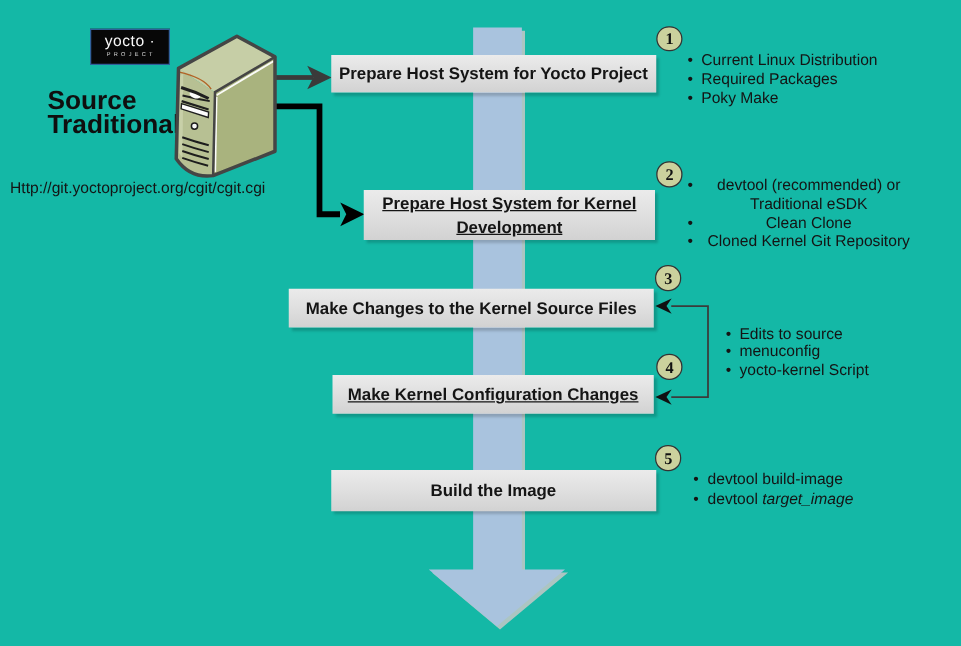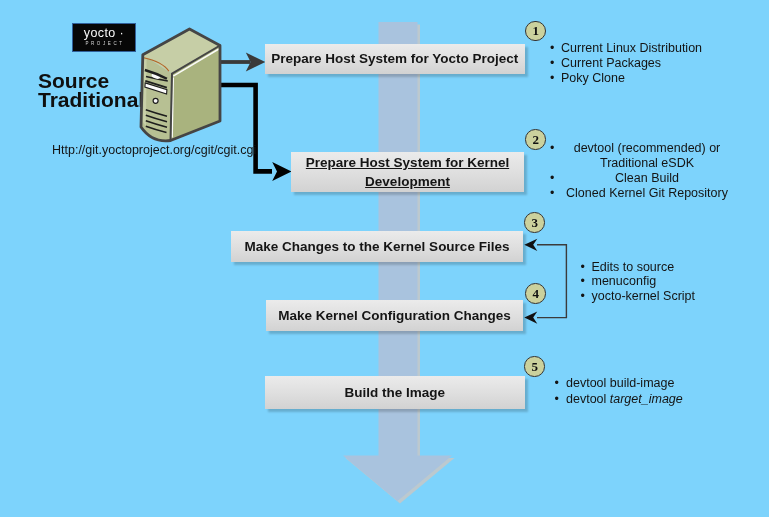--- a/index.html
+++ b/index.html
@@ -1,29 +1,29 @@
 <!DOCTYPE html>
 <html><head>
 <meta charset="utf-8">
 <style>
   html,body{margin:0;padding:0;background:#fff;}
-  #canvas{position:relative;width:769px;height:517px;background:#7dd3fc;overflow:hidden;
+  #canvas{position:relative;width:769px;height:517px;background:#14b8a6;overflow:hidden;
           font-family:"Liberation Sans",sans-serif;color:#141414;}
   svg{position:absolute;left:0;top:0;}
   .layer{position:absolute;left:0;top:0;width:769px;height:517px;}
 
   
   .step-box{position:absolute;display:flex;align-items:center;justify-content:center;
             text-align:center;background:linear-gradient(180deg,#ebebeb 0%,#dedede 55%,#d2d2d2 100%);
             box-shadow:2.5px 2.5px 2px rgba(0,0,0,0.18);
             font-weight:bold;font-size:13.5px;color:#151515;line-height:19px;}
   #box1{left:265px;top:43.5px;width:259.5px;height:30.5px;}
   #box2{left:291px;top:152px;width:233px;height:39.5px;text-decoration:underline;}
   #box3{left:231px;top:230.5px;width:292px;height:31px;}
-  #box4{left:266px;top:300px;width:257px;height:31px;}
+  #box4{left:266px;top:300px;width:257px;height:31px;text-decoration:underline;}
   #box5{left:265px;top:376px;width:259.5px;height:33px;align-items:center;}
 
   
   .badge{position:absolute;width:18.5px;height:18.5px;border:1.8px solid #333333;border-radius:50%;
          background:#cbd19d;display:flex;align-items:center;justify-content:center;
          font-family:"Liberation Serif",serif;font-weight:bold;font-size:13px;color:#111;}
   #badge1{left:525.4px;top:20.7px;}
   #badge2{left:525.4px;top:129.4px;}
   #badge3{left:524.4px;top:212.4px;}
   #badge4{left:525.4px;top:283.4px;}
@@ -42,21 +42,21 @@
   #list5{left:552.5px;top:375px;line-height:16px;}
   #list5 .bdot{flex:0 0 13.5px;padding-left:2px;}
 
   
   #logo{position:absolute;left:72px;top:22.5px;width:64px;height:29px;background:#070707;
         border:1px solid #30609b;box-sizing:border-box;text-align:center;}
   #logo .brand{color:#fafafa;font-size:12.5px;line-height:13px;margin-top:3px;letter-spacing:0.4px;}
   #logo .sub{color:#d8d8d8;font-size:4.5px;letter-spacing:2.6px;line-height:6px;margin-top:1.5px;
              padding-left:2px;}
   #srclabel{position:absolute;left:38px;top:70.5px;font-weight:bold;font-size:21px;line-height:19px;color:#0f0f0f;}
-  #url{position:absolute;left:8px;top:143px;font-size:12.5px;line-height:15px;color:#141414;margin-left:44px;}
+  #url{position:absolute;left:8px;top:143px;font-size:12.5px;line-height:15px;color:#141414;}
 </style>
 </head>
 <body>
 
 <div id="canvas">
 
   <svg class="layer" width="769" height="517" viewBox="0 0 769 517" aria-hidden="true">
 
     <g>
       <polygon points="381,24.5 420,24.5 420,458 454.5,458 400,503.5 345.5,458 381,458" fill="#c7c7c7" opacity="0.85"></polygon>
@@ -143,35 +143,35 @@
       <span>5</span>
     </div>
 
   <div class="blist" id="list1">
     <div class="brow">
         <span class="bdot">•</span>
         <span class="btext">Current Linux Distribution</span>
       </div>
     <div class="brow">
         <span class="bdot">•</span>
-        <span class="btext">Current Packages</span>
-      </div>
-    <div class="brow">
-        <span class="bdot">•</span>
-        <span class="btext">Poky Clone</span>
+        <span class="btext">Required Packages</span>
+      </div>
+    <div class="brow">
+        <span class="bdot">•</span>
+        <span class="btext">Poky Make</span>
       </div>
   </div>
   <div class="blist" id="list2">
     <div class="brow">
         <span class="bdot">•</span>
         <span class="btext">devtool (recommended) or Traditional eSDK</span>
       </div>
     <div class="brow">
         <span class="bdot">•</span>
-        <span class="btext">Clean Build</span>
+        <span class="btext">Clean Clone</span>
       </div>
     <div class="brow">
         <span class="bdot">•</span>
         <span class="btext">Cloned Kernel Git Repository</span>
       </div>
   </div>
   <div class="blist" id="list34">
     <div class="brow">
         <span class="bdot">•</span>
         <span class="btext">Edits to source</span>

